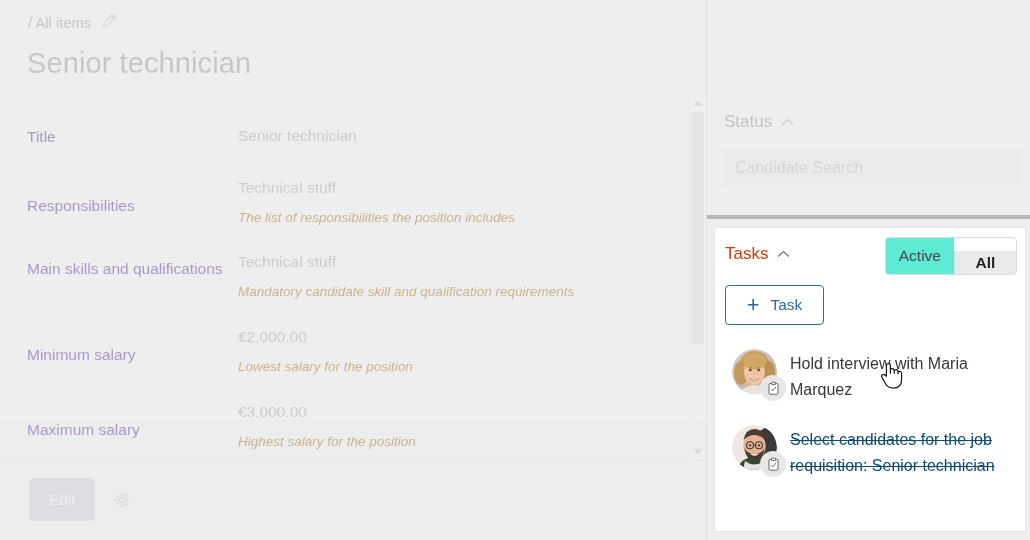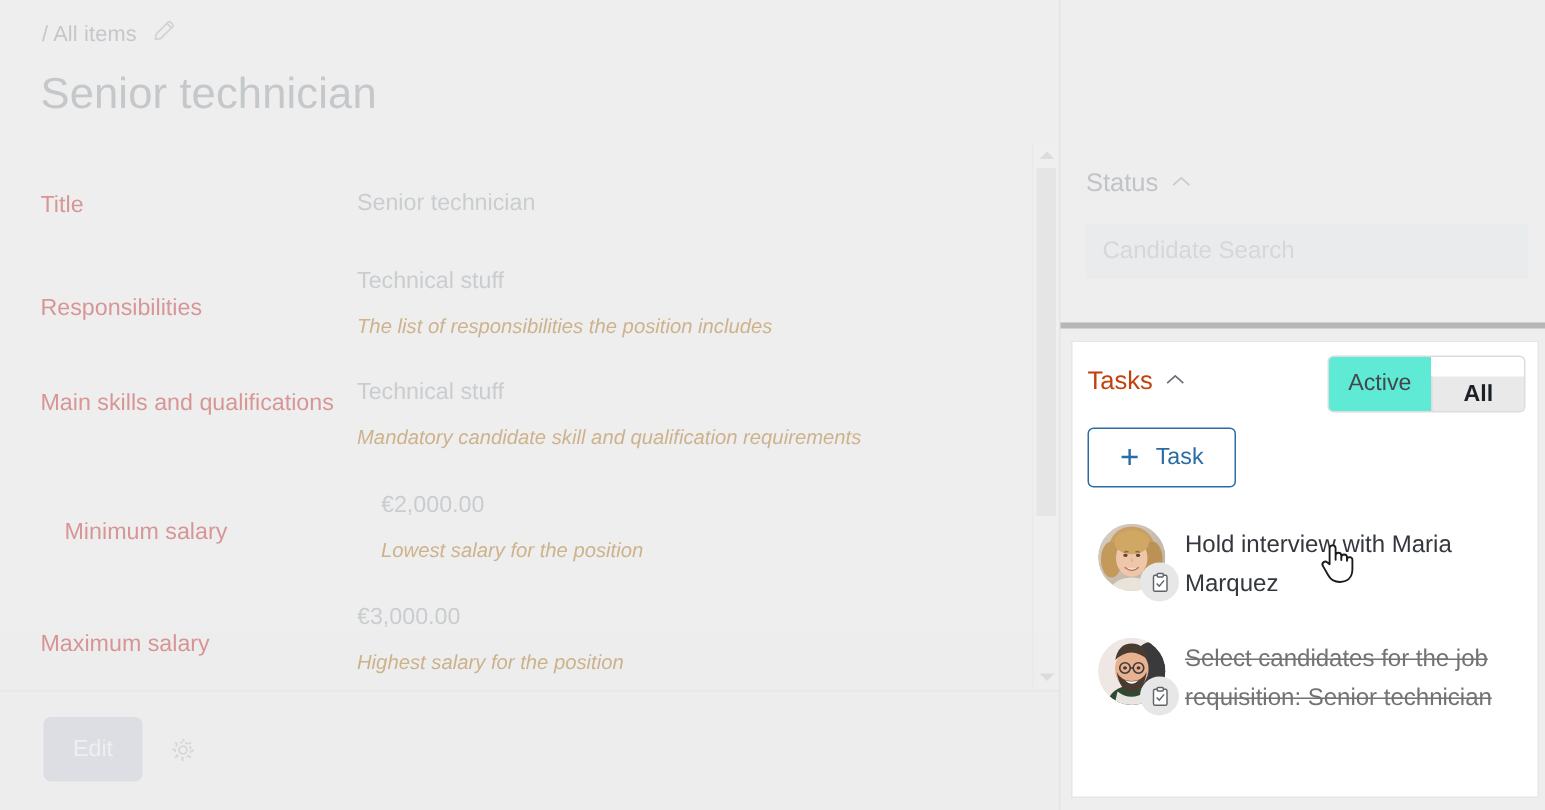--- a/index.html
+++ b/index.html
@@ -57,21 +57,21 @@
   }
   .field-row {
     display: flex;
     align-items: flex-start;
   }
   .field-label {
     width: 238px;
     padding-left: 27px;
     box-sizing: border-box;
     font-size: 15.5px;
-    color: #b91c1c;
+    color: #4c1d95;
     line-height: 23px;
   }
   .field-body { flex: 1; }
   .field-value {
     font-size: 15.5px;
     color: #9ba0a6;
     line-height: 22px;
   }
   .field-help {
     margin-top: 10px;
@@ -285,21 +285,21 @@
     background: #e7e7e7;
     display: flex; align-items: center; justify-content: center;
   }
   .task-text {
     font-size: 16px;
     line-height: 26px;
     color: #34383d;
     padding-top: 2px;
   }
   .task-item.done .task-text {
-    color: #737373;
+    color: #0c4a6e;
     text-decoration: line-through;
   }
 
   .cursor-hand {
     position: absolute;
     left: 878px; top: 360px;
     pointer-events: none;
     z-index: 50;
   }
 </style>
@@ -342,21 +342,21 @@
 
         <div class="field-row" style="margin-top:24px;">
           <div class="field-label" style="padding-top:6px;">Main skills and qualifications</div>
           <div class="field-body">
             <div class="field-value">Technical stuff</div>
             <div class="field-help">Mandatory candidate skill and qualification requirements</div>
           </div>
         </div>
 
         <div class="field-row" style="margin-top:25px;">
-          <div class="field-label" style="padding-top:17px;margin-left:16px;">Minimum salary</div>
+          <div class="field-label" style="padding-top:17px;">Minimum salary</div>
           <div class="field-body">
             <div class="field-value">€2,000.00</div>
             <div class="field-help">Lowest salary for the position</div>
           </div>
         </div>
 
         <div class="field-row" style="margin-top:25px;">
           <div class="field-label" style="padding-top:17px;">Maximum salary</div>
           <div class="field-body">
             <div class="field-value">€3,000.00</div>

